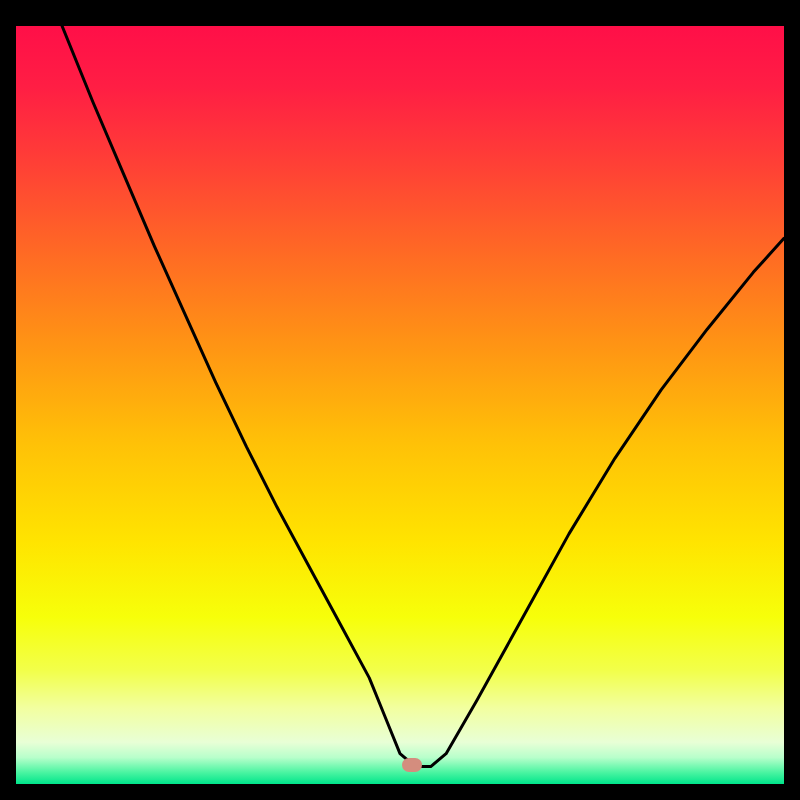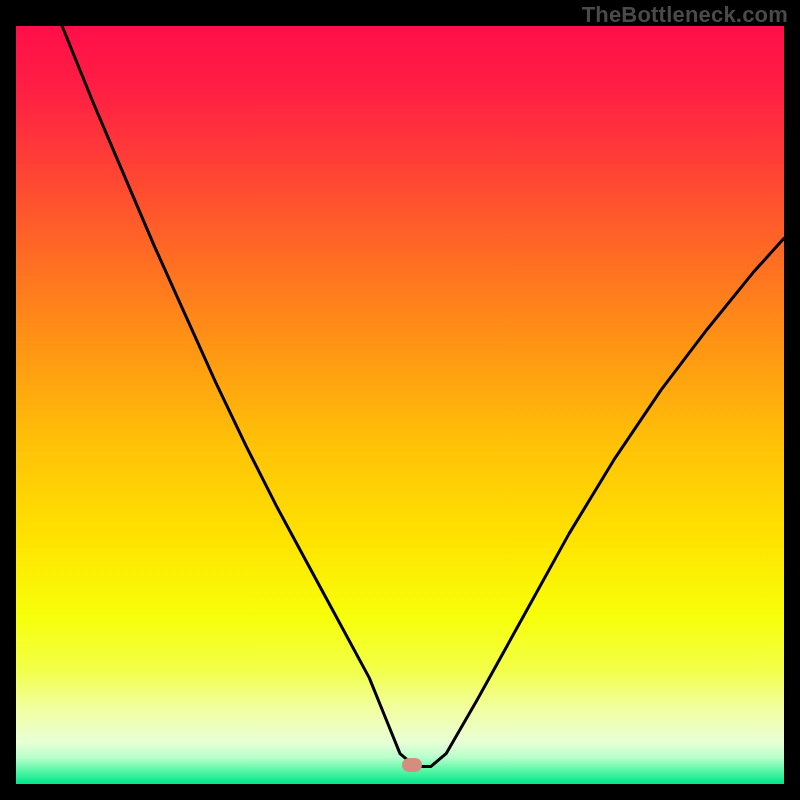--- a/index.html
+++ b/index.html
@@ -47,21 +47,20 @@
     background: #d48d7e;
     border-radius: 7px;
     transform: translate(-50%, -50%);
     z-index: 4;
   }
 </style>
 </head>
 <body>
 
 <div class="frame">
-  <div class="attribution">TheBottleneck.com</div>
 
   <div class="plot-area">
     <svg viewBox="0 0 768 758" preserveAspectRatio="none">
       <defs>
         <linearGradient id="bg-grad" x1="0" y1="0" x2="0" y2="1">
             <stop offset="0%" stop-color="#ff0f48"></stop>
             <stop offset="8%" stop-color="#ff1e44"></stop>
             <stop offset="18%" stop-color="#ff3f36"></stop>
             <stop offset="30%" stop-color="#ff6a24"></stop>
             <stop offset="42%" stop-color="#ff9414"></stop>

